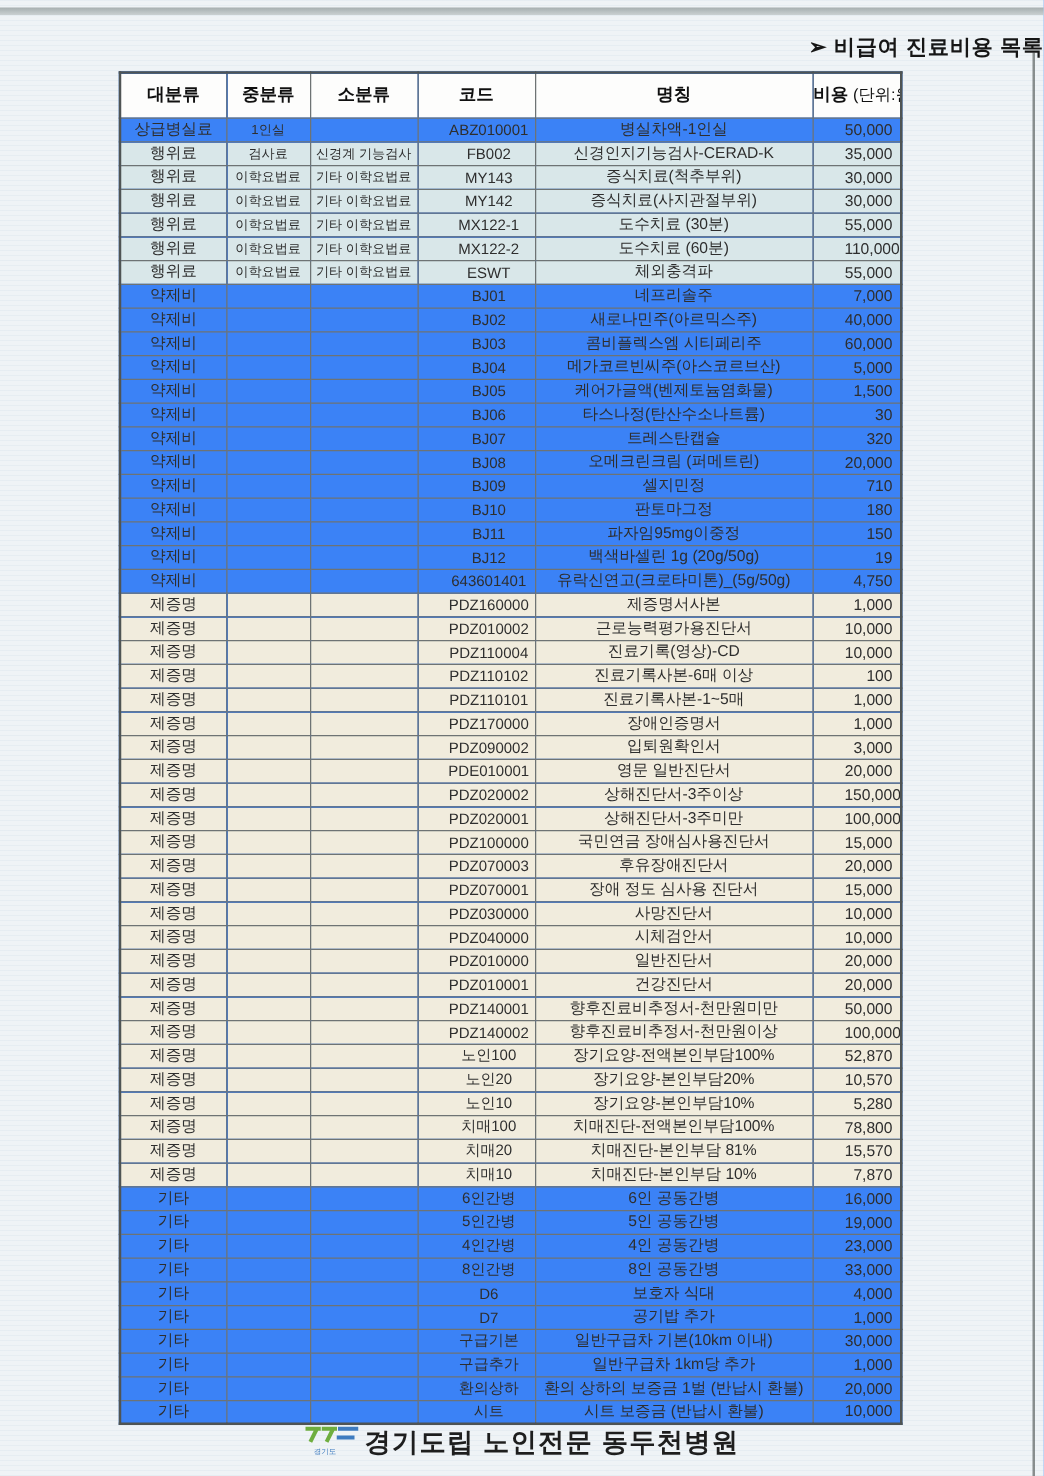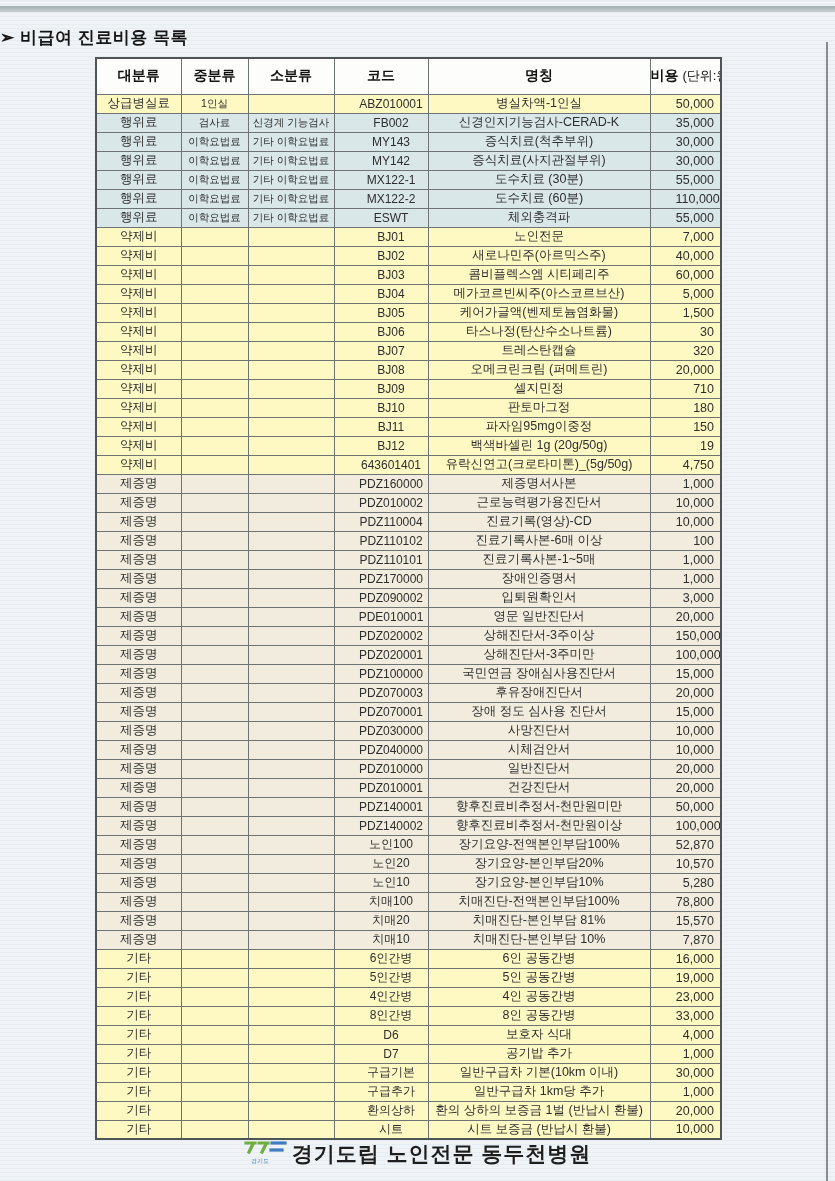--- a/index.html
+++ b/index.html
@@ -18,27 +18,27 @@
     position: absolute; top: 6px; left: 0; right: 0; height: 6px;
     background: linear-gradient(180deg,#9aa3a4,#c3cacb);
     opacity: .85;
   }
   .scan-edge-right {
     position: absolute; top: 42px; bottom: 0; right: 7px; width: 2px;
     background: #5d6263; opacity: .7;
   }
   .doc-title {
     position: absolute; top: 26px; left: 0; width: 100%;
-    text-align: left; font-size: 17px; font-weight: bold; color: #161616;
+    text-align: right; font-size: 17px; font-weight: bold; color: #161616;
     letter-spacing: .5px;
   }
   .table-wrap { position: absolute; top: 57px; left: 95px; width: 625px; }
   table.fee-table {
     width: 100%; border-collapse: collapse; table-layout: fixed;
-    background: #fef9c3;
+    background: #3b82f6;
     border: 2px solid #4f5454;
   }
   .fee-table th, .fee-table td {
     border: 1px solid #6e7374;
     overflow: hidden; white-space: nowrap;
     text-align: center; vertical-align: middle;
   }
   .fee-table thead th {
     height: 36px; font-size: 14px; font-weight: bold; color: #101010;
     background: #fdfdfc;
@@ -142,21 +142,21 @@
           <td class="c-sub">기타 이학요법료</td>
           <td class="c-code">ESWT</td>
           <td class="c-name">체외충격파</td>
           <td class="c-price">55,000</td>
         </tr>
         <tr class="">
           <td class="c-cat">약제비</td>
           <td class="c-mid"></td>
           <td class="c-sub"></td>
           <td class="c-code">BJ01</td>
-          <td class="c-name">노인전문</td>
+          <td class="c-name">네프리솔주</td>
           <td class="c-price">7,000</td>
         </tr>
         <tr class="">
           <td class="c-cat">약제비</td>
           <td class="c-mid"></td>
           <td class="c-sub"></td>
           <td class="c-code">BJ02</td>
           <td class="c-name">새로나민주(아르믹스주)</td>
           <td class="c-price">40,000</td>
         </tr>

